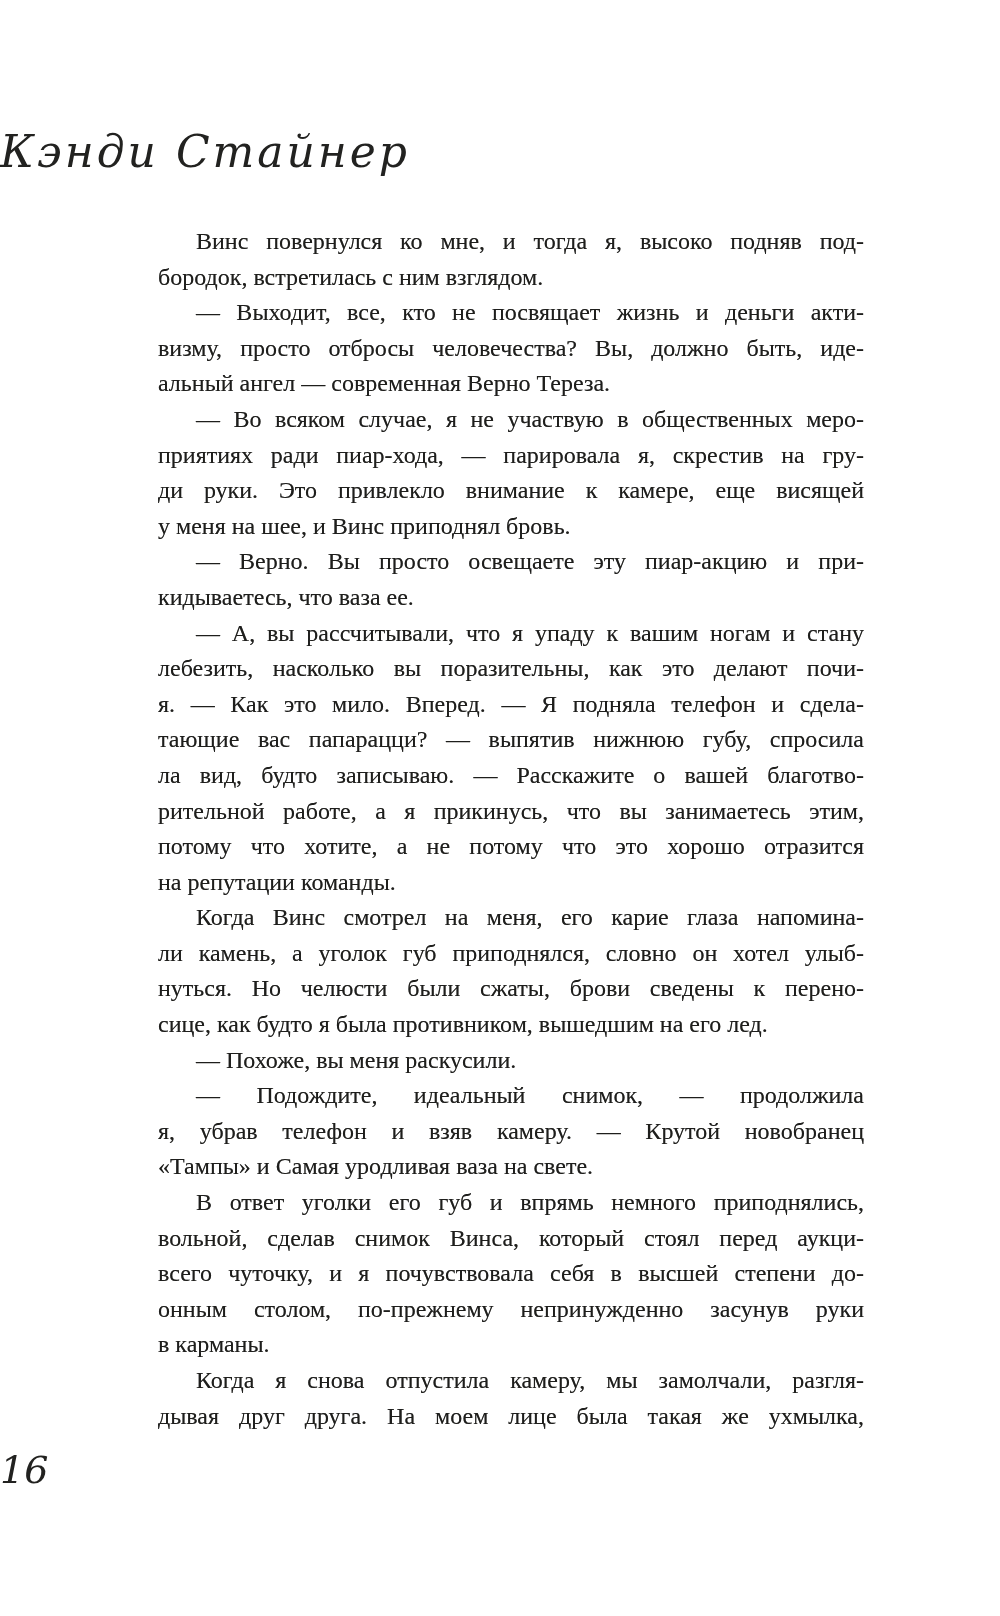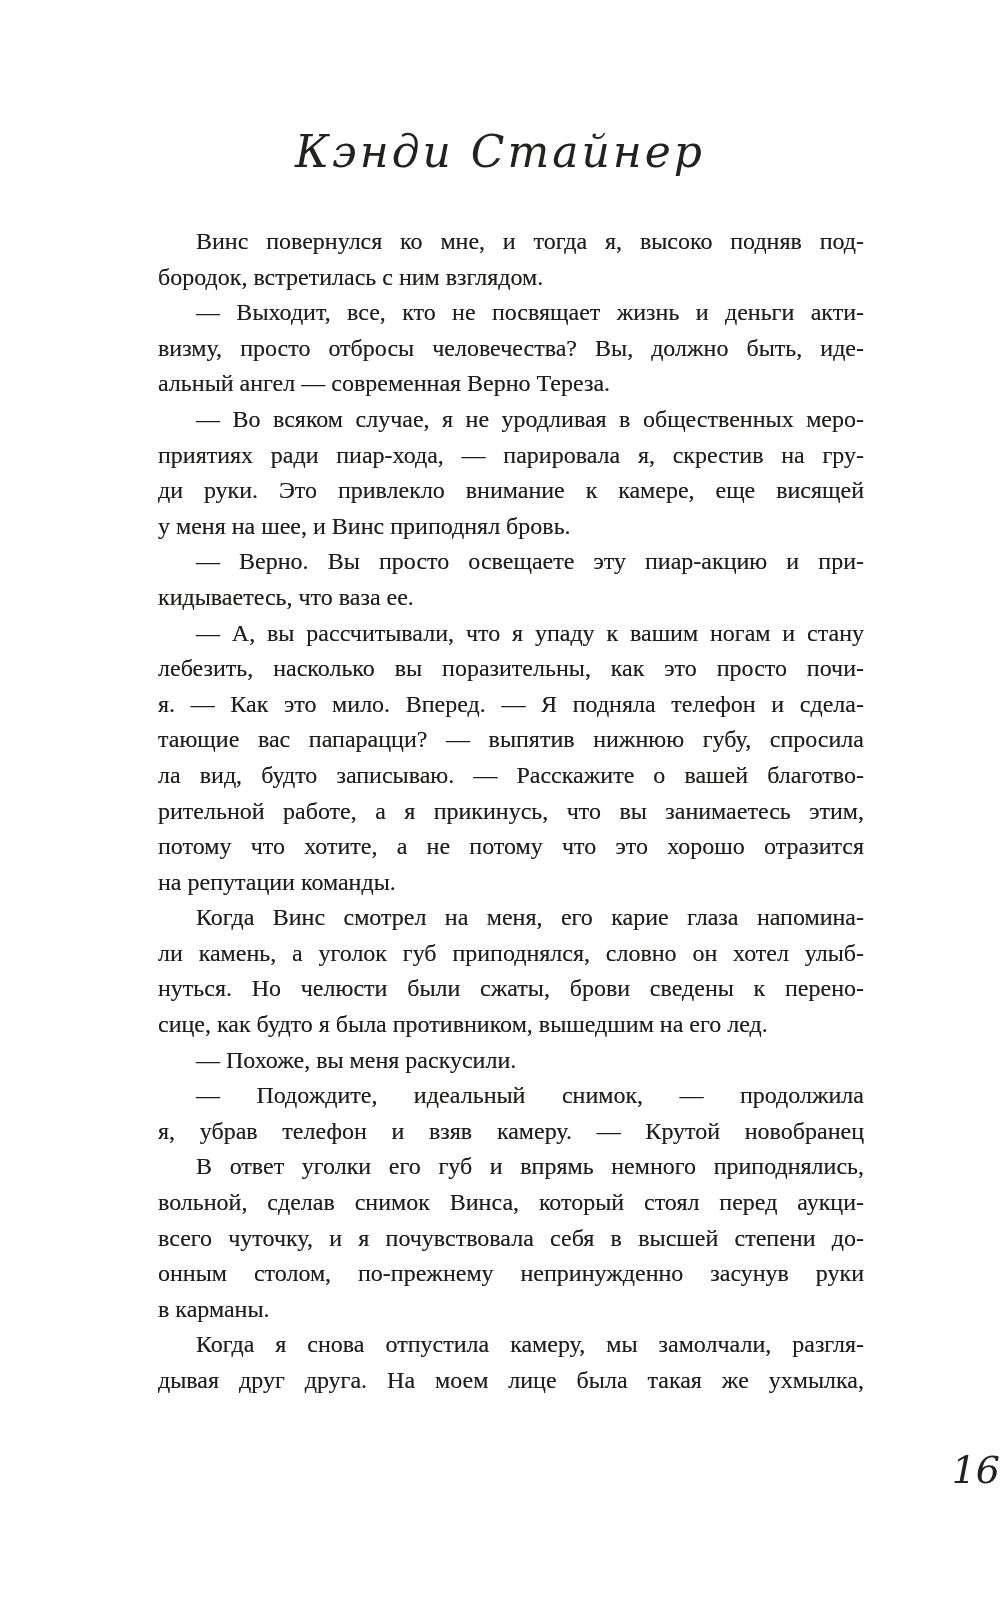--- a/index.html
+++ b/index.html
@@ -11,21 +11,21 @@
     font-family: "Liberation Serif", "DejaVu Serif", serif;
     color: #1e1e1c;
     overflow: hidden;
     margin: 0 auto;
   }
   .running-head {
     position: absolute;
     top: 126px;
     left: 0;
     width: 100%;
-    text-align: center;
+    text-align: left;
     font-family: "DejaVu Serif", serif;
     font-style: italic;
     font-weight: 500;
     font-size: 44px;
     letter-spacing: 3px;
     color: #222220;
   }
   .body-text {
     position: absolute;
     left: 158px;
@@ -42,21 +42,21 @@
   .line.end {
     text-align: center;
     text-align-last: left;
   }
   .line.indent { text-indent: 38px; }
   .page-number {
     position: absolute;
     top: 1448px;
     left: 0;
     width: 100%;
-    text-align: right;
+    text-align: left;
     font-family: "DejaVu Serif", serif;
     font-style: italic;
     font-size: 38px;
     color: #222220;
   }
 </style>
 </head>
 <body>
 
 <div class="page">
@@ -66,51 +66,52 @@
       <div class="para">
         <div class="line indent">Винс повернулся ко мне, и тогда я, высоко подняв под-</div>
         <div class="line end">бородок, встретилась с ним взглядом.</div>
       </div>
       <div class="para">
         <div class="line indent">— Выходит, все, кто не посвящает жизнь и деньги акти-</div>
         <div class="line">визму, просто отбросы человечества? Вы, должно быть, иде-</div>
         <div class="line end">альный ангел — современная Верно Тереза.</div>
       </div>
       <div class="para">
-        <div class="line indent">— Во всяком случае, я не уродливая в общественных меро-</div>
+        <div class="line indent">— Во всяком случае, я не участвую в общественных меро-</div>
         <div class="line">приятиях ради пиар-хода, — парировала я, скрестив на гру-</div>
         <div class="line">ди руки. Это привлекло внимание к камере, еще висящей</div>
         <div class="line end">у меня на шее, и Винс приподнял бровь.</div>
       </div>
       <div class="para">
         <div class="line indent">— Верно. Вы просто освещаете эту пиар-акцию и при-</div>
         <div class="line end">кидываетесь, что ваза ее.</div>
       </div>
       <div class="para">
         <div class="line indent">— А, вы рассчитывали, что я упаду к вашим ногам и стану</div>
-        <div class="line">лебезить, насколько вы поразительны, как это просто почи-</div>
+        <div class="line">лебезить, насколько вы поразительны, как это делают почи-</div>
         <div class="line">я. — Как это мило. Вперед. — Я подняла телефон и сдела-</div>
         <div class="line">тающие вас папарацци? — выпятив нижнюю губу, спросила</div>
         <div class="line">ла вид, будто записываю. — Расскажите о вашей благотво-</div>
         <div class="line">рительной работе, а я прикинусь, что вы занимаетесь этим,</div>
         <div class="line">потому что хотите, а не потому что это хорошо отразится</div>
         <div class="line end">на репутации команды.</div>
       </div>
       <div class="para">
         <div class="line indent">Когда Винс смотрел на меня, его карие глаза напомина-</div>
         <div class="line">ли камень, а уголок губ приподнялся, словно он хотел улыб-</div>
         <div class="line">нуться. Но челюсти были сжаты, брови сведены к перено-</div>
         <div class="line end">сице, как будто я была противником, вышедшим на его лед.</div>
       </div>
       <div class="para">
         <div class="line indent end">— Похоже, вы меня раскусили.</div>
       </div>
       <div class="para">
         <div class="line indent">— Подождите, идеальный снимок, — продолжила</div>
         <div class="line">я, убрав телефон и взяв камеру. — Крутой новобранец</div>
+        <div class="line end">«Тампы» и Самая уродливая ваза на свете.</div>
       </div>
       <div class="para">
         <div class="line indent">В ответ уголки его губ и впрямь немного приподнялись,</div>
         <div class="line">вольной, сделав снимок Винса, который стоял перед аукци-</div>
         <div class="line">всего чуточку, и я почувствовала себя в высшей степени до-</div>
         <div class="line">онным столом, по-прежнему непринужденно засунув руки</div>
         <div class="line end">в карманы.</div>
       </div>
       <div class="para">
         <div class="line indent">Когда я снова отпустила камеру, мы замолчали, разгля-</div>

